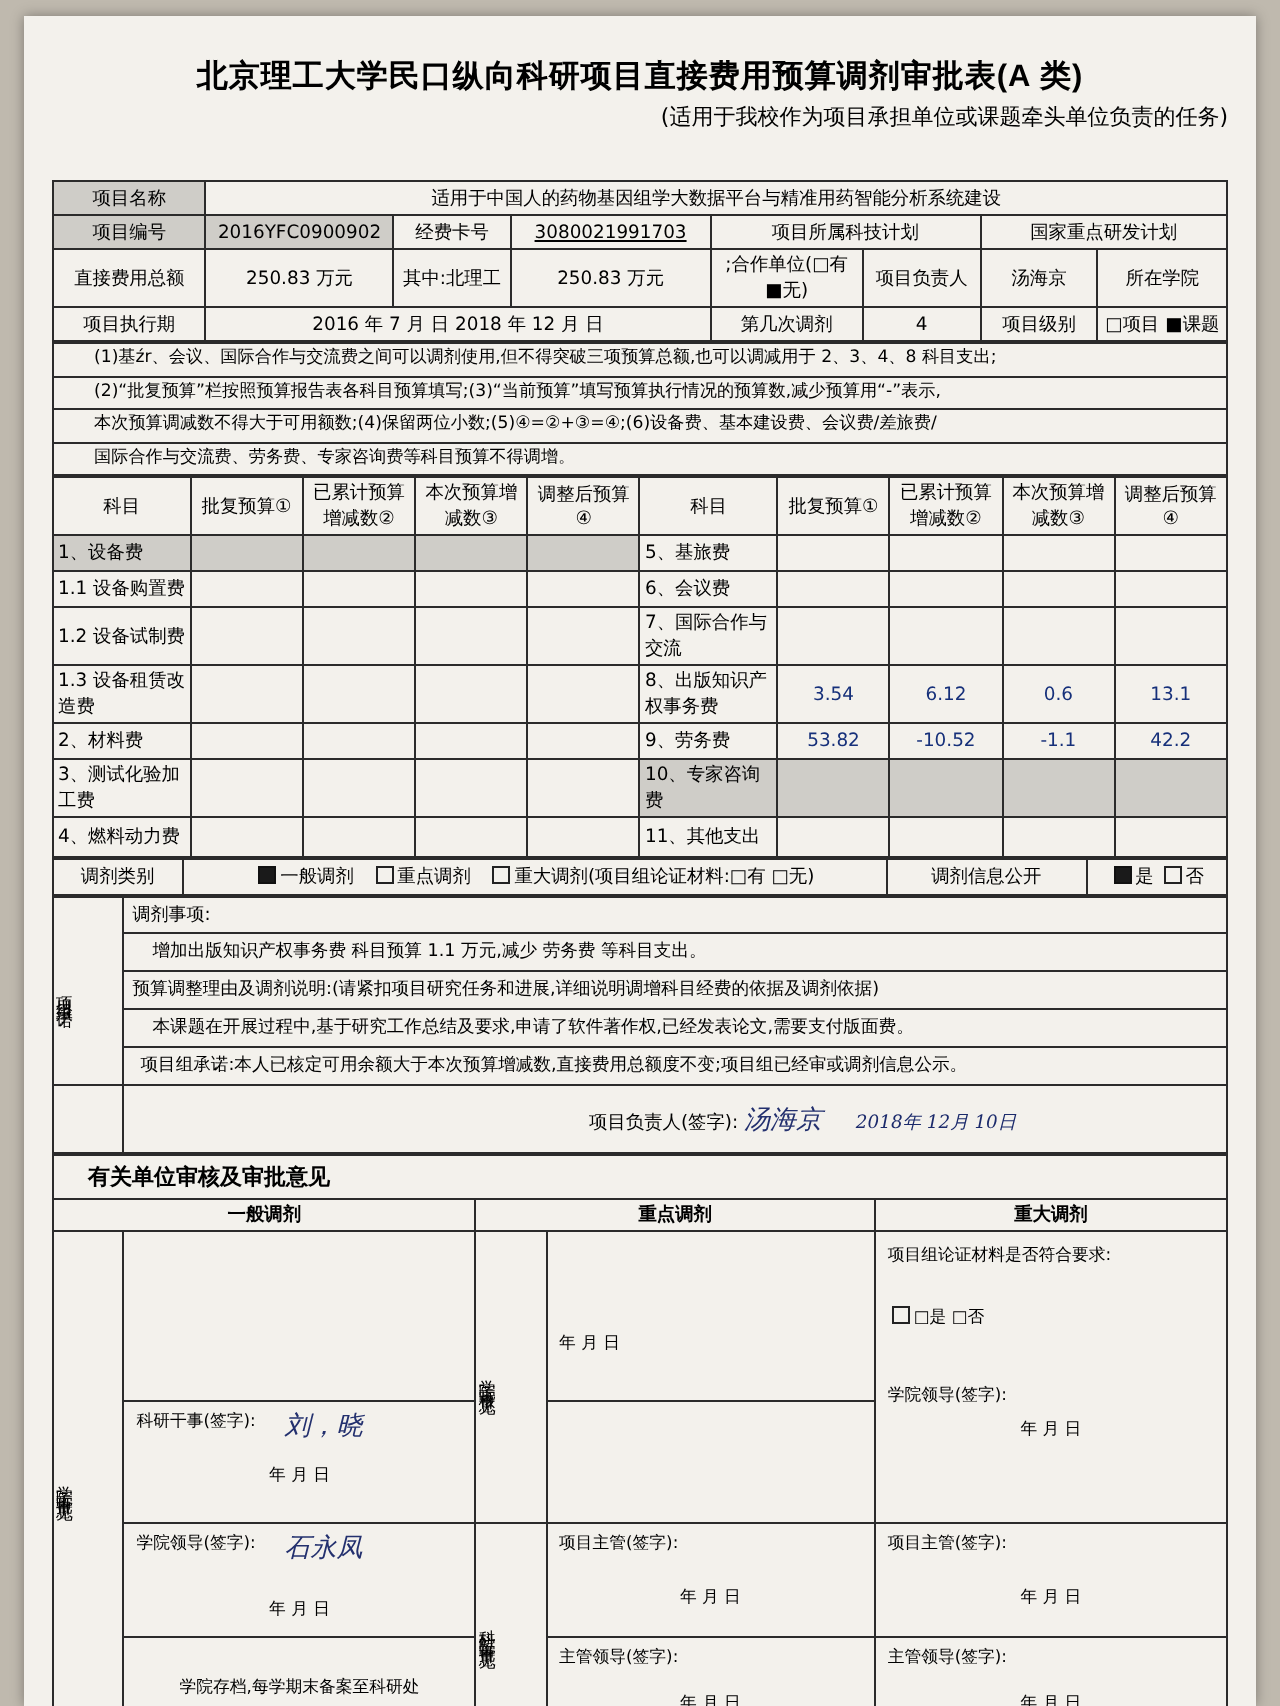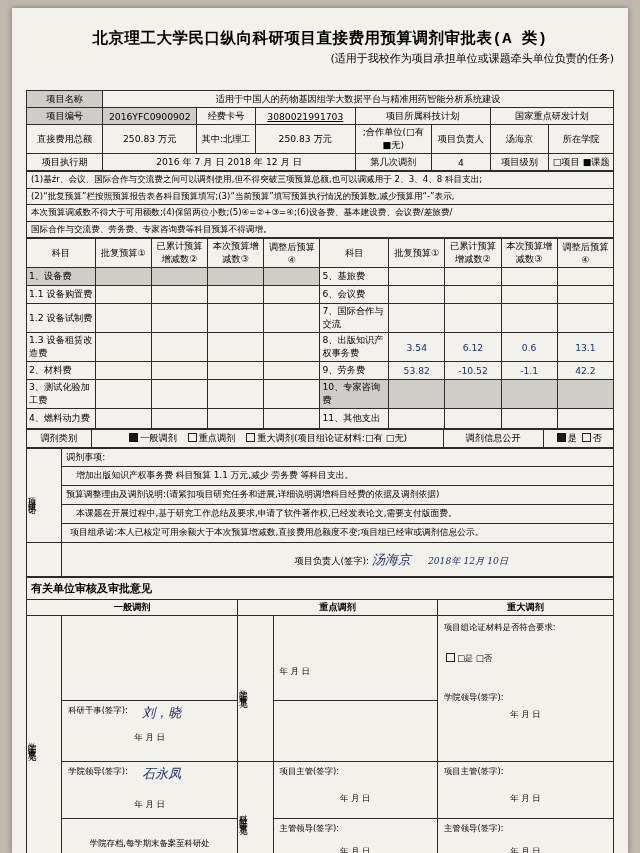--- a/index.html
+++ b/index.html
@@ -10,35 +10,35 @@
     overflow:hidden;
   }
   .page{
     position:absolute;left:12px;top:8px;width:616px;height:845px;
     background:#f3f1ec;
     box-shadow:0 0 6px rgba(0,0,0,.35);
   }
   .inner{padding:6px 14px 0 14px;}
   .title{
     text-align:center;font-weight:bold;font-size:15.5px;letter-spacing:.5px;
-    margin:14px 0 2px 0;font-family:Liberation Mono, monospace;
+    margin:14px 0 2px 0;font-family:Liberation Sans, sans-serif;
   }
   .subtitle{text-align:right;font-size:11px;margin-bottom:24px;}
   table{border-collapse:collapse;width:100%;table-layout:fixed;}
   td,th{border:1px solid #2b2b2b;font-size:9.2px;padding:1px 2px;vertical-align:middle;}
   .c{text-align:center;}
   .l{text-align:left;}
   .b{font-weight:bold;}
   .u{text-decoration:underline;}
   .shade{background:#cfcdc8;}
   .tall{height:17px;}
-  .note td{font-size:8.6px;line-height:1.35;text-align:left;padding:2px 4px;}
+  .note td{font-size:8.6px;line-height:1.35;text-align:left;padding:2px 20px;}
   .handwrite{font-family:"DejaVu Serif","Liberation Serif",serif;font-style:italic;color:#1b2a6b;}
   .blue{color:#16307a;}
-  .sec-title{font-weight:bold;font-size:11px;padding:3px 4px;}
+  .sec-title{font-weight:bold;font-size:11px;padding:3px 17px;}
   .box{display:inline-block;width:7px;height:7px;border:1px solid #222;vertical-align:-1px;margin:0 2px;}
   .boxf{display:inline-block;width:7px;height:7px;background:#1a1a1a;border:1px solid #111;vertical-align:-1px;margin:0 2px;}
   .vert{writing-mode:vertical-rl;text-orientation:upright;letter-spacing:2px;line-height:1.1;}
   .small{font-size:8.4px;}
   .sig{font-family:"DejaVu Serif","Liberation Serif",serif;font-style:italic;font-size:13px;color:#23306e;}
 </style>
 </head>
 <body>
 
 <div class="page">

